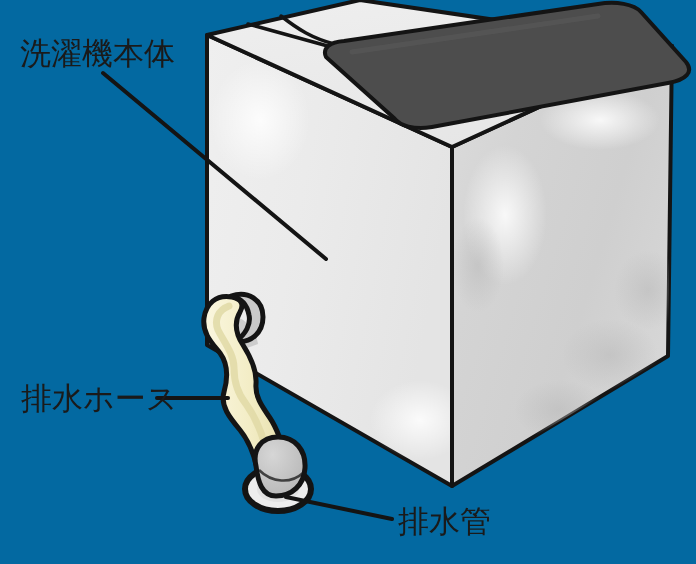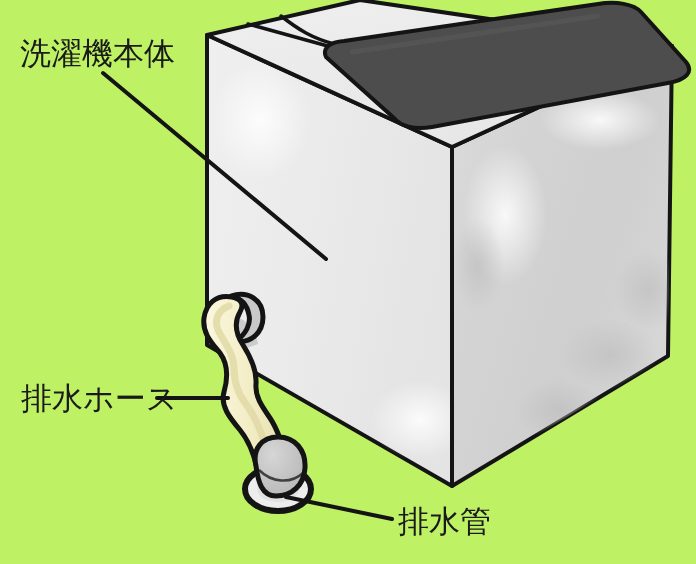--- a/index.html
+++ b/index.html
@@ -7,21 +7,21 @@
     padding: 0;
     background: #ffffff;
   }
   body {
     font-family: "Liberation Sans", "DejaVu Sans", sans-serif;
   }
   #stage {
     position: relative;
     width: 696px;
     height: 564px;
-    background: #bef264;
+    background: #0369a1;
     overflow: hidden;
   }
   #diagram {
     position: absolute;
     left: 0;
     top: 0;
     width: 696px;
     height: 564px;
     display: block;
   }

